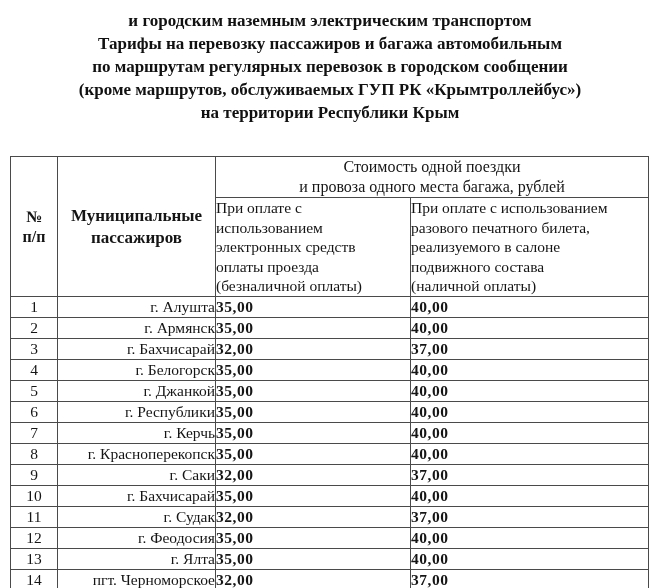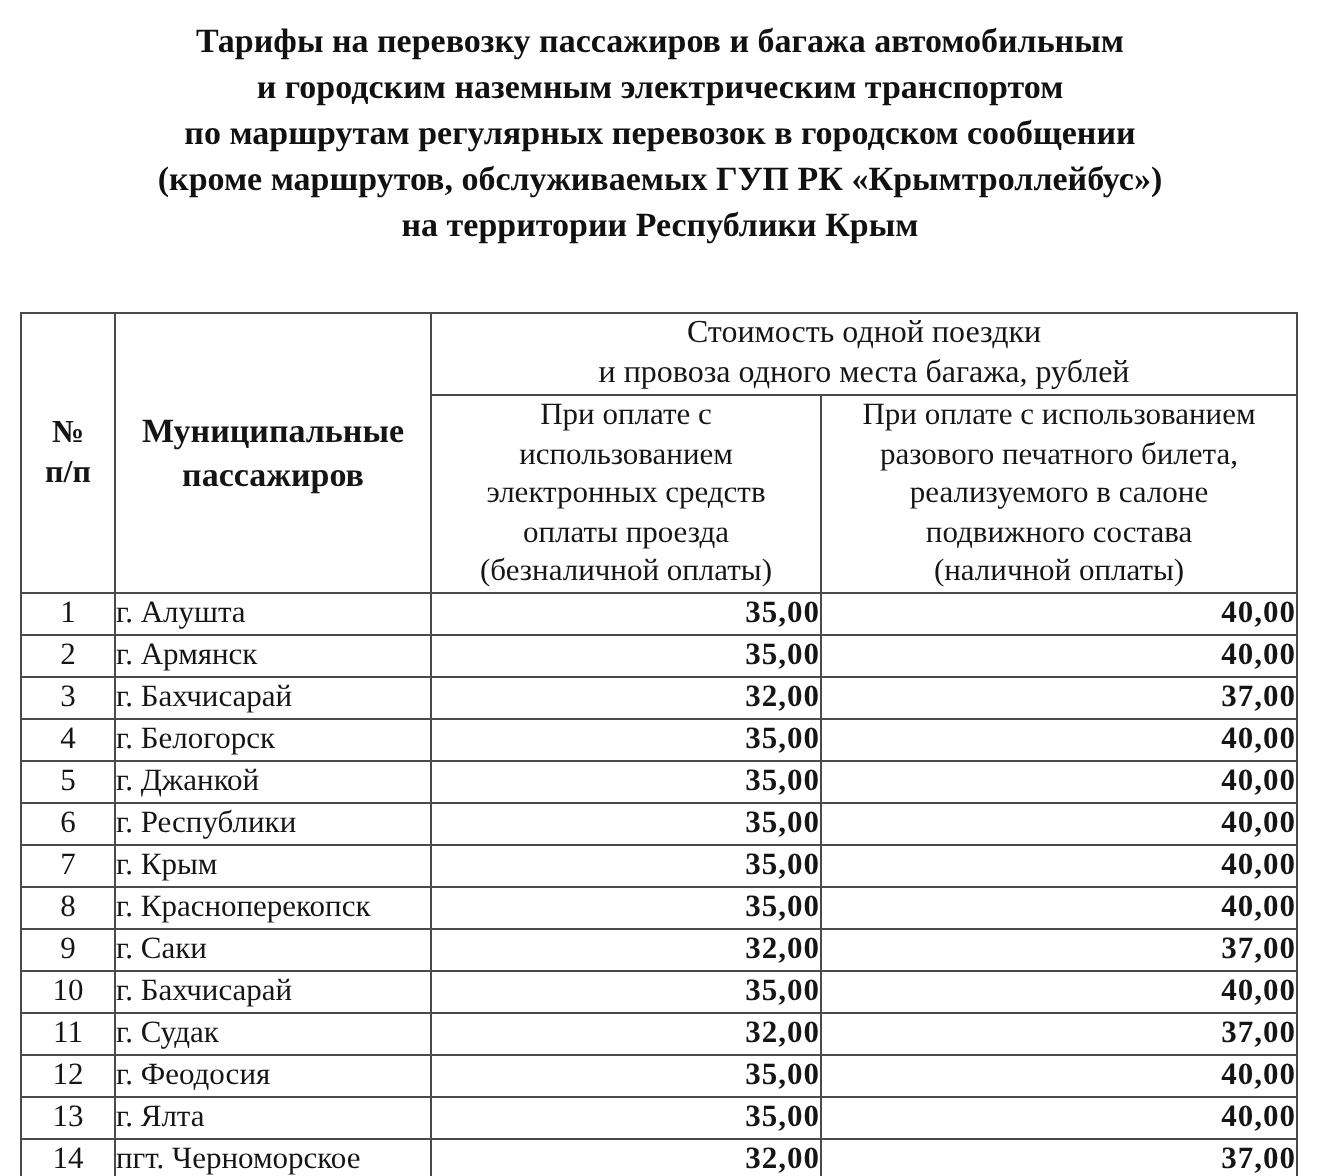--- a/index.html
+++ b/index.html
@@ -62,51 +62,51 @@
     font-size: 16px;
     line-height: 20px;
     text-align: center;
     white-space: pre-line;
   }
   th.th-sub {
     height: 98px;
     font-weight: normal;
     font-size: 15.5px;
     line-height: 19.5px;
-    text-align: center;
+    text-align: left;
     white-space: pre-line;
     margin-top: 20px;
   }
   td.td-num {
     height: 20px;
     text-align: center;
     font-size: 15.5px;
   }
   td.td-muni {
     height: 20px;
-    text-align: left;
+    text-align: right;
     padding-left: 6px;
     font-size: 15.5px;
   }
   td.td-price {
     height: 20px;
-    text-align: right;
+    text-align: left;
     font-weight: bold;
     font-size: 15.5px;
     letter-spacing: 0.5px;
   }
 </style>
 </head>
 <body>
 
 <div class="page">
 
   <div class="doc-title">
+    <div>и городским наземным электрическим транспортом</div>
     <div>Тарифы на перевозку пассажиров и багажа автомобильным</div>
-    <div>и городским наземным электрическим транспортом</div>
     <div>по маршрутам регулярных перевозок в городском сообщении</div>
     <div>(кроме маршрутов, обслуживаемых ГУП РК «Крымтроллейбус»)</div>
     <div>на территории Республики Крым</div>
   </div>
 
   <table class="tariff-table">
     <colgroup>
       <col class="c-num">
       <col class="c-muni">
       <col class="c-p1">
@@ -166,21 +166,21 @@
           <td class="td-price">40,00</td>
         </tr>
         <tr>
           <td class="td-num">6</td>
           <td class="td-muni">г. Республики</td>
           <td class="td-price">35,00</td>
           <td class="td-price">40,00</td>
         </tr>
         <tr>
           <td class="td-num">7</td>
-          <td class="td-muni">г. Крым</td>
+          <td class="td-muni">г. Керчь</td>
           <td class="td-price">35,00</td>
           <td class="td-price">40,00</td>
         </tr>
         <tr>
           <td class="td-num">8</td>
           <td class="td-muni">г. Красноперекопск</td>
           <td class="td-price">35,00</td>
           <td class="td-price">40,00</td>
         </tr>
         <tr>

